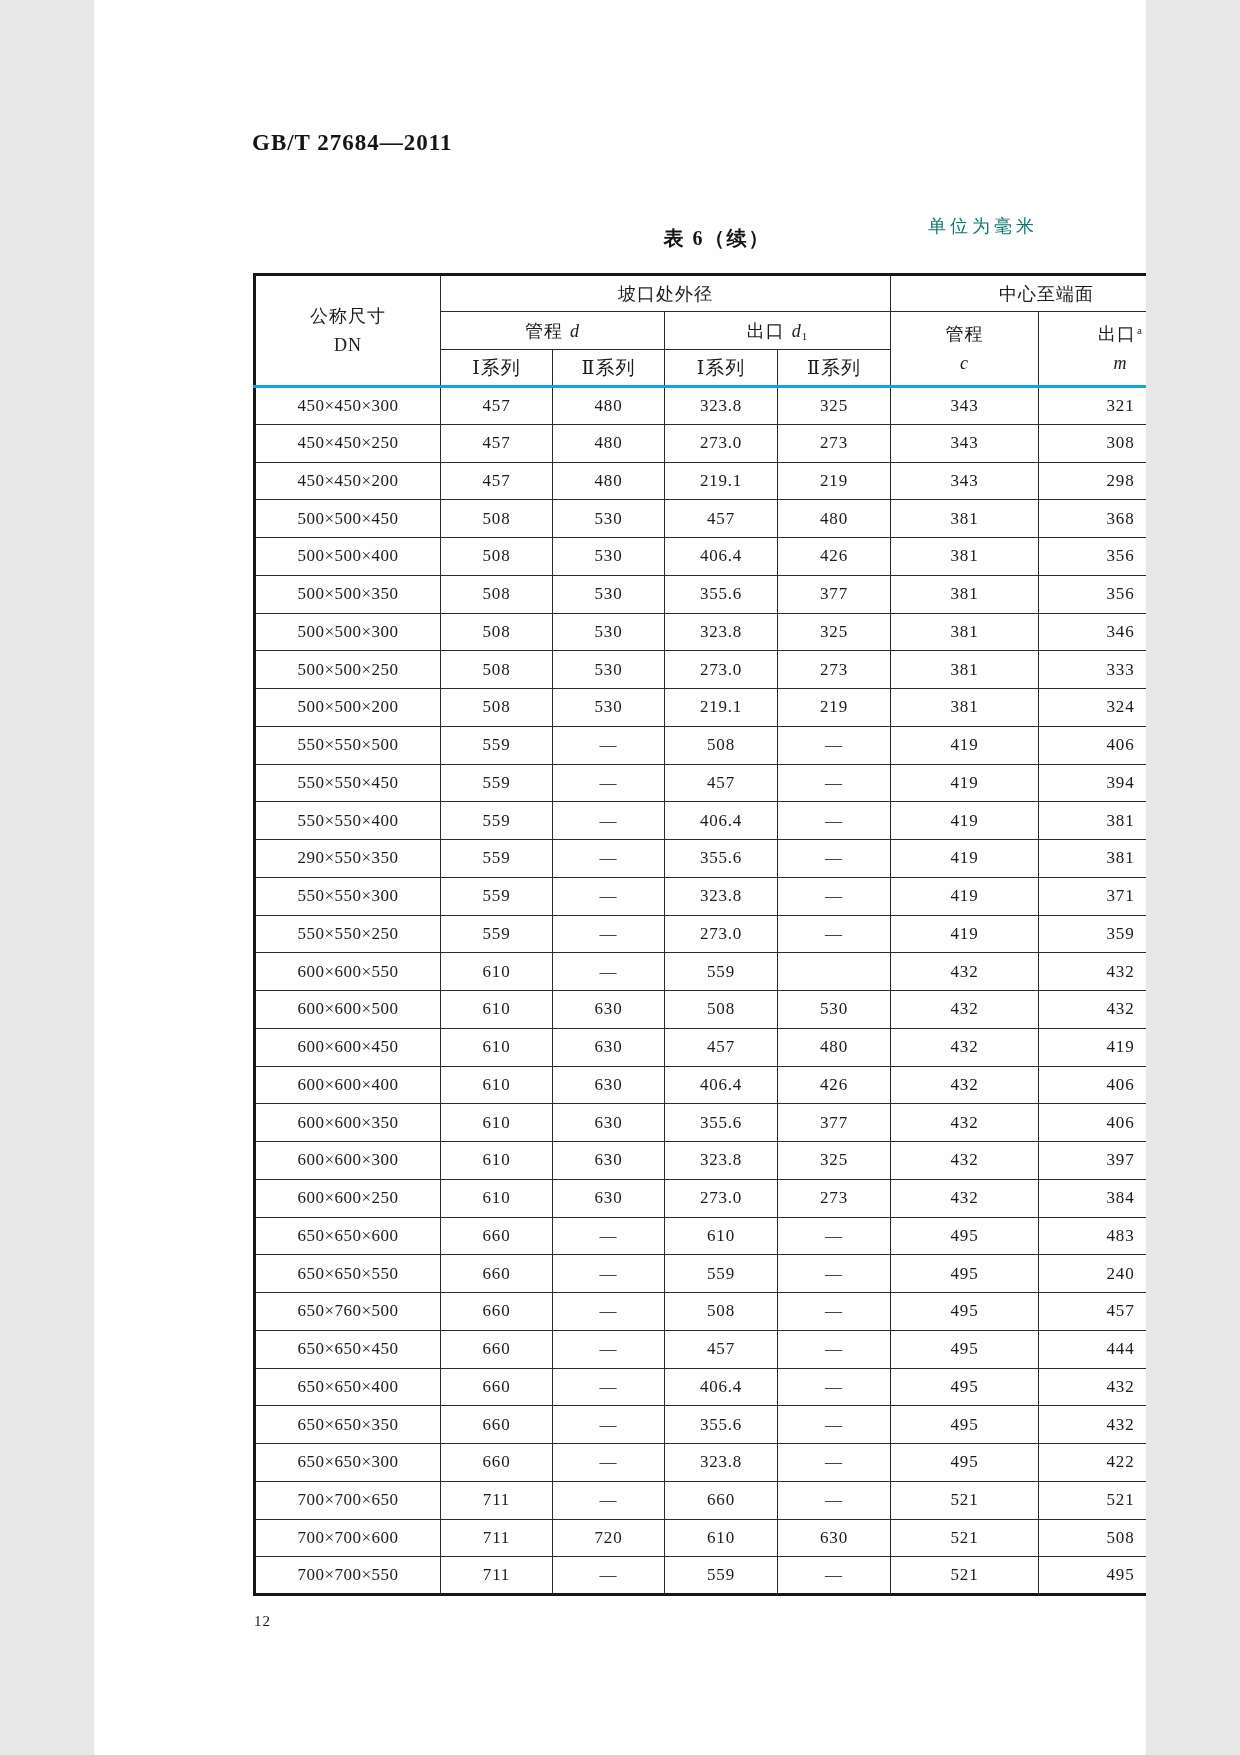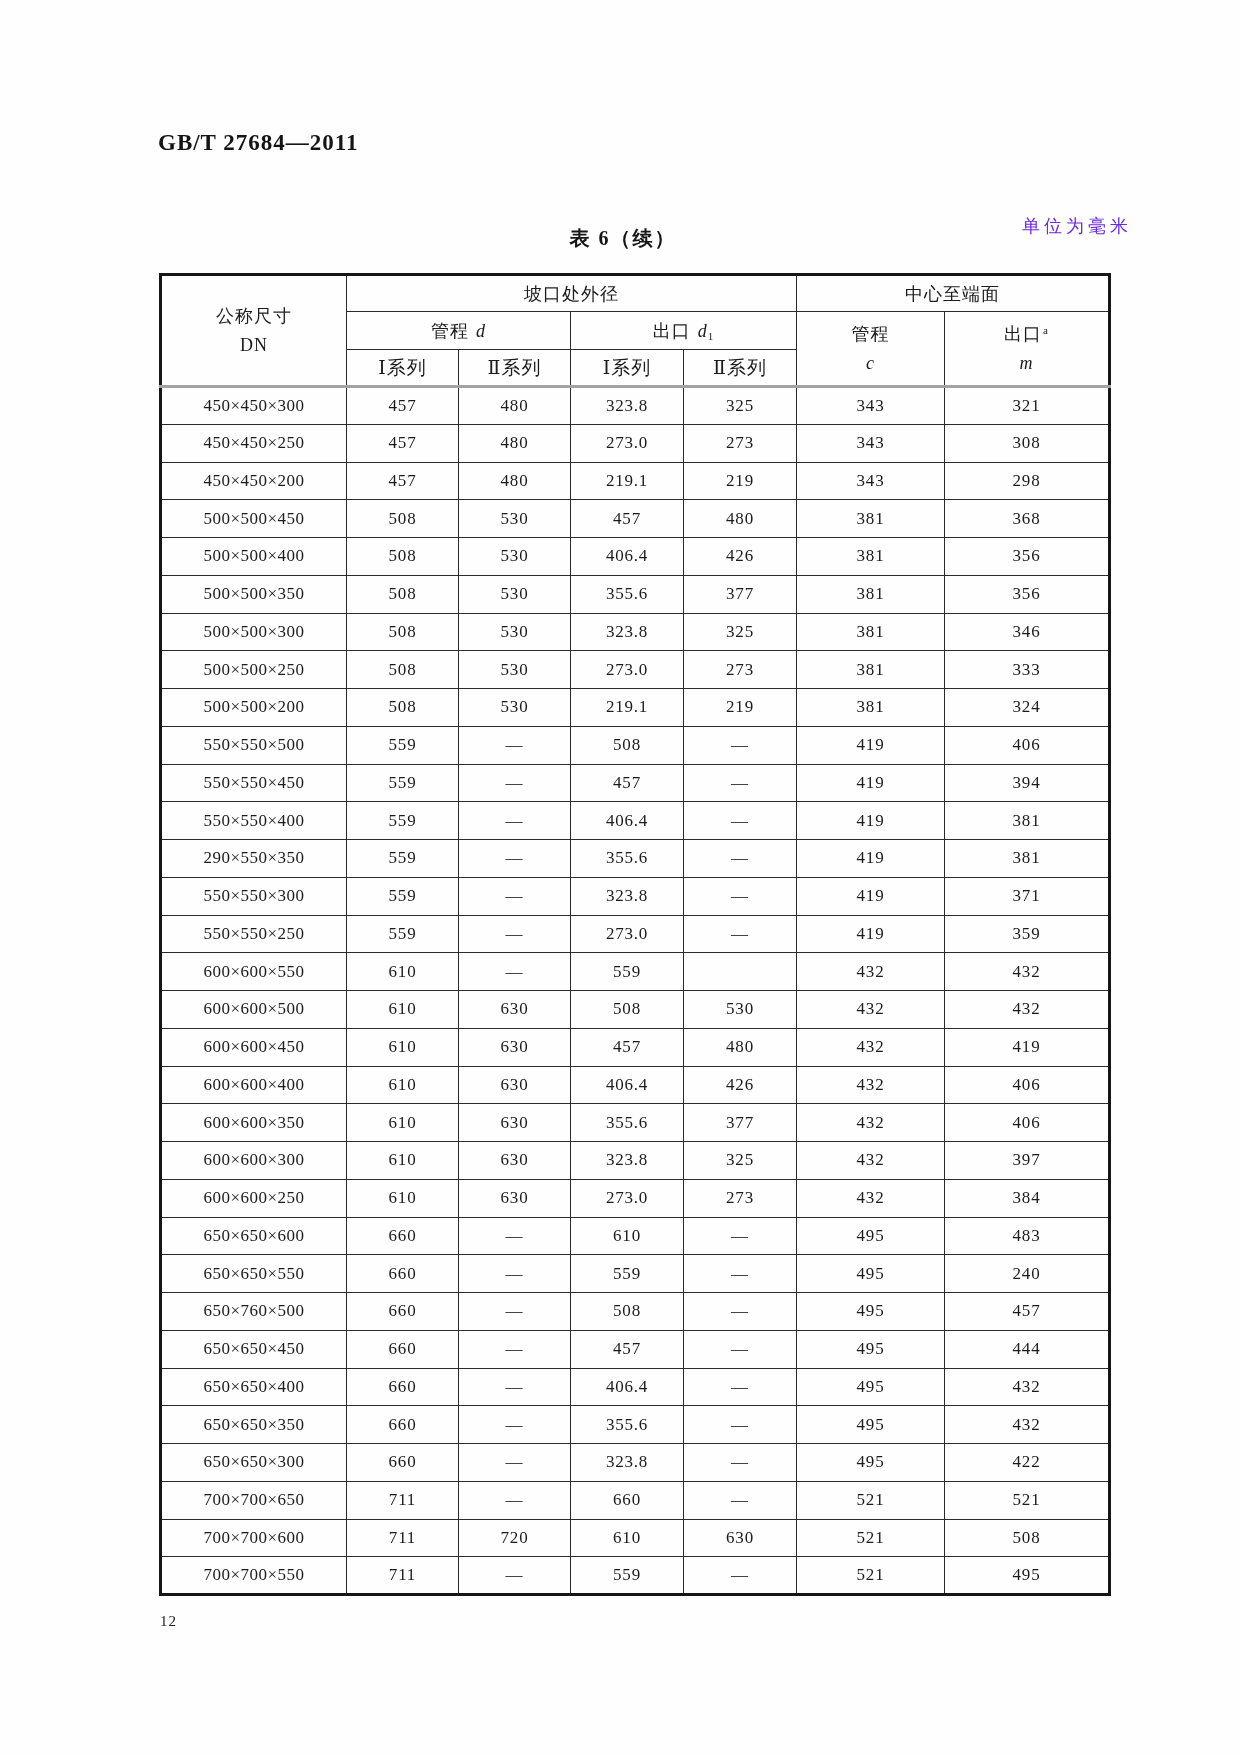--- a/index.html
+++ b/index.html
@@ -1,21 +1,21 @@
 <!DOCTYPE html>
 <html><head>
 <meta charset="utf-8">
 <style>
   * { margin: 0; padding: 0; box-sizing: border-box; }
   html, body { background: #e8e8e8; }
   body { font-family: "Liberation Serif", "DejaVu Serif", serif; }
 
   .page {
     position: relative;
-    width: 1240px;
+    width: 1052px;
     height: 1755px;
     margin: 0 auto;
     background: #fefefe;
     color: #1a1a1a;
     overflow: hidden;
   }
 
   .doc-number {
     position: absolute;
     left: 158px;
@@ -38,21 +38,21 @@
     white-space: nowrap;
     margin-top: 16px;
   }
 
   .unit-note {
     position: absolute;
     right: 108px;
     top: 214px;
     font-size: 18px;
     letter-spacing: 4px;
-    color: #6d28d9;
+    color: #0f766e;
     white-space: nowrap;
   }
 
   table.spec-table {
     position: absolute;
     left: 159px;
     top: 273px;
     width: 949px;
     border-collapse: collapse;
     table-layout: fixed;
@@ -69,21 +69,21 @@
     overflow: hidden;
     white-space: nowrap;
   }
 
   .spec-table thead th { font-size: 18px; letter-spacing: 1px; }
   .spec-table tr.h1 th { height: 37px; margin-top: 14px; }
   .spec-table tr.h2 th { height: 38px; }
   .spec-table tr.h3 th { height: 37px; font-size: 19px; }
 
   
-  .spec-table .hb { border-bottom: 3px solid #a3a3a3; }
+  .spec-table .hb { border-bottom: 3px solid #0ea5e9; }
 
   .spec-table tbody td {
     height: 37.75px;
     font-size: 17px;
     letter-spacing: 0.8px;
   }
   .spec-table tbody td:first-child { letter-spacing: 0.5px; }
 
   .var {
     font-style: italic;

